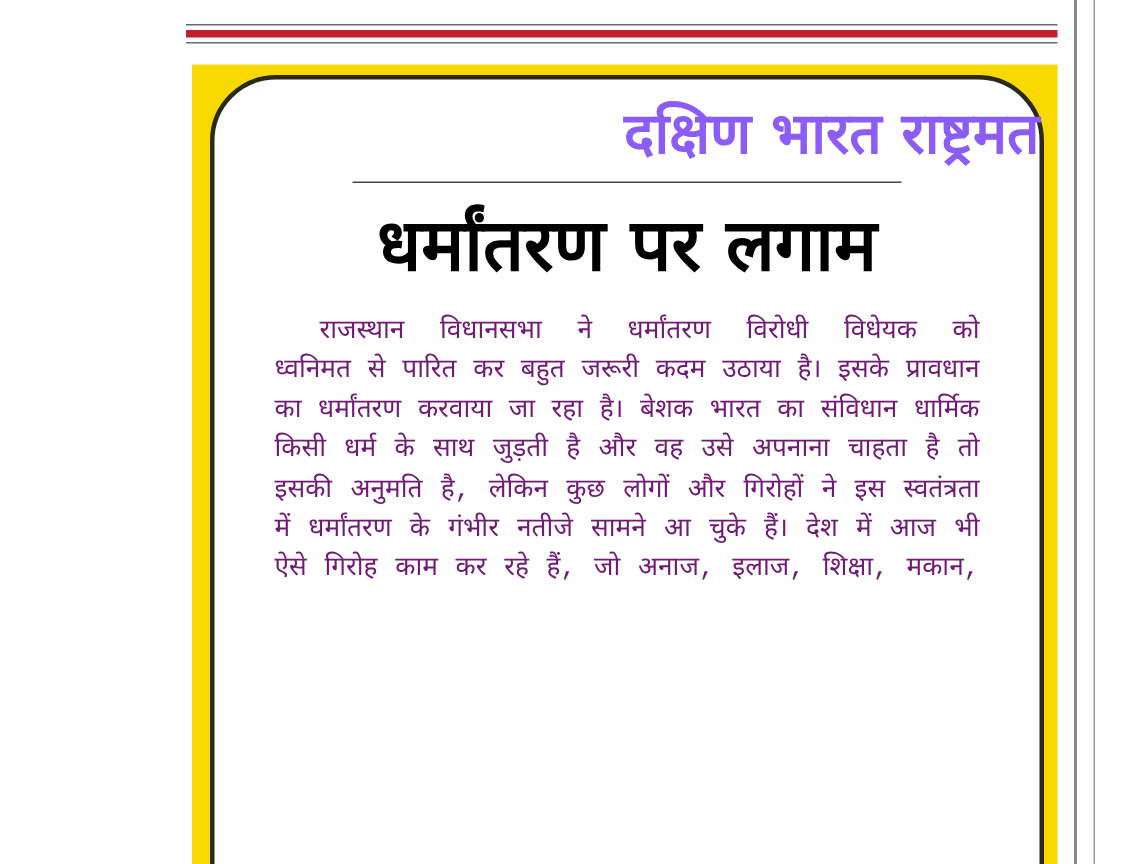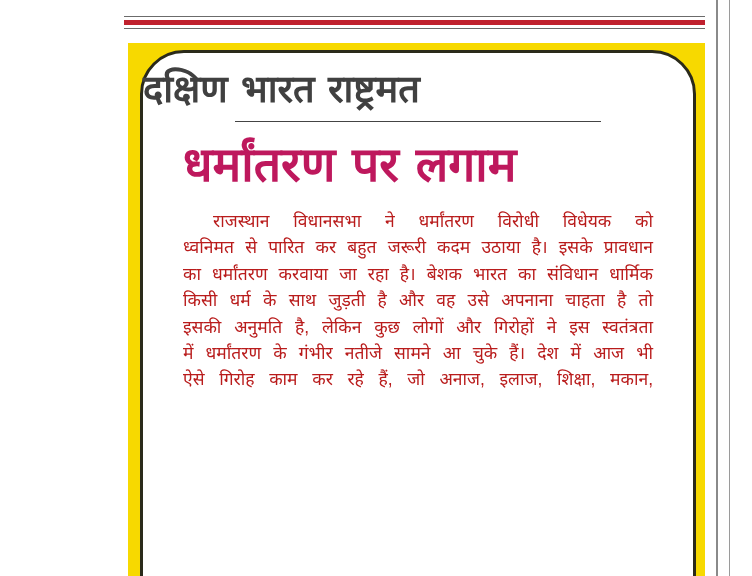--- a/index.html
+++ b/index.html
@@ -17,37 +17,37 @@
       position: absolute; left: 128px; top: 43px; width: 577px; height: 560px;
       background: #f7d900;
     }
     .inner-box {
       position: absolute; left: 140px; top: 50px; width: 550px; height: 560px;
       background: #ffffff; border: 3px solid #2a2a1a;
       border-radius: 44px 44px 0 0;
     }
     .masthead {
       position: absolute; left: 0; right: 0; top: 12px;
-      text-align: left; color: #404040;
+      text-align: right; color: #8b5cf6;
       font-family: "DejaVu Sans", sans-serif; font-weight: bold;
       font-size: 38px; letter-spacing: 0px; line-height: 48px;
     }
     .mast-rule {
       position: absolute; left: 92px; width: 366px; top: 68px; height: 1px; background: #444;
     }
     .headline {
       position: absolute; left: 0; right: 0; top: 80px;
-      color: #be185d;
+      text-align: center; color: #000000;
       font-family: "DejaVu Sans", sans-serif; font-weight: bold;
-      font-size: 48px; line-height: 62px; padding-left: 40px;
+      font-size: 48px; line-height: 62px;
     }
     .body-text {
       position: absolute; left: 40px; width: 470px; top: 155px;
-      font-family: Liberation Sans, sans-serif;
-      font-size: 17.5px; line-height: 26.4px; color: #b91c1c;
+      font-family: Liberation Mono, monospace;
+      font-size: 17.5px; line-height: 26.4px; color: #701a75;
       text-align: justify;
     }
     .body-line {
       display: block; white-space: nowrap; text-align: justify;
       text-align-last: justify; height: 26.4px;
     }
     .body-line.first { text-indent: 30px; }
   </style>
 </head>
 <body>

